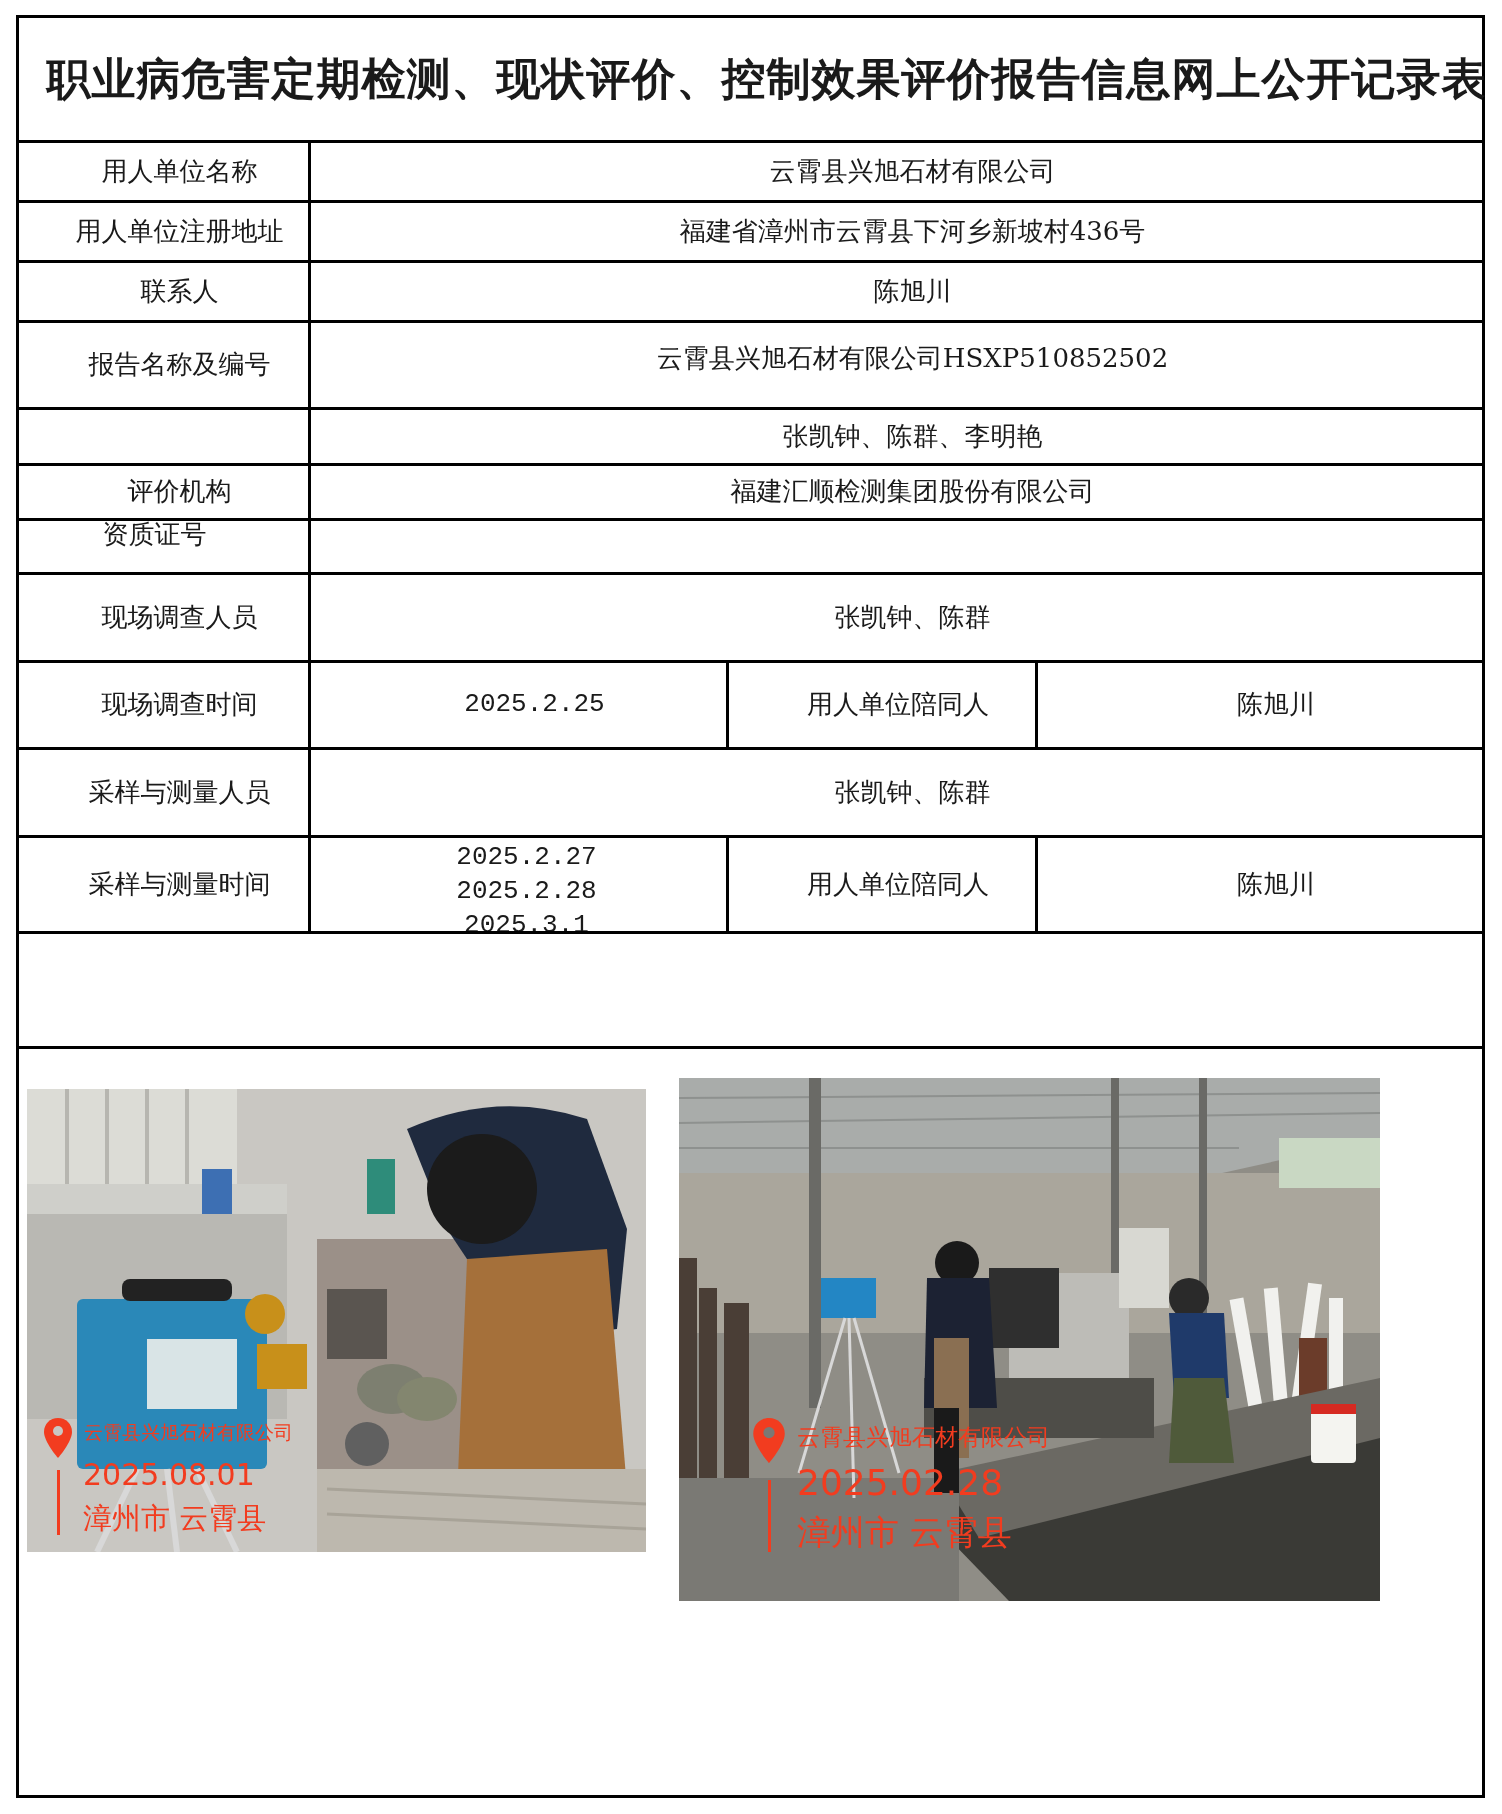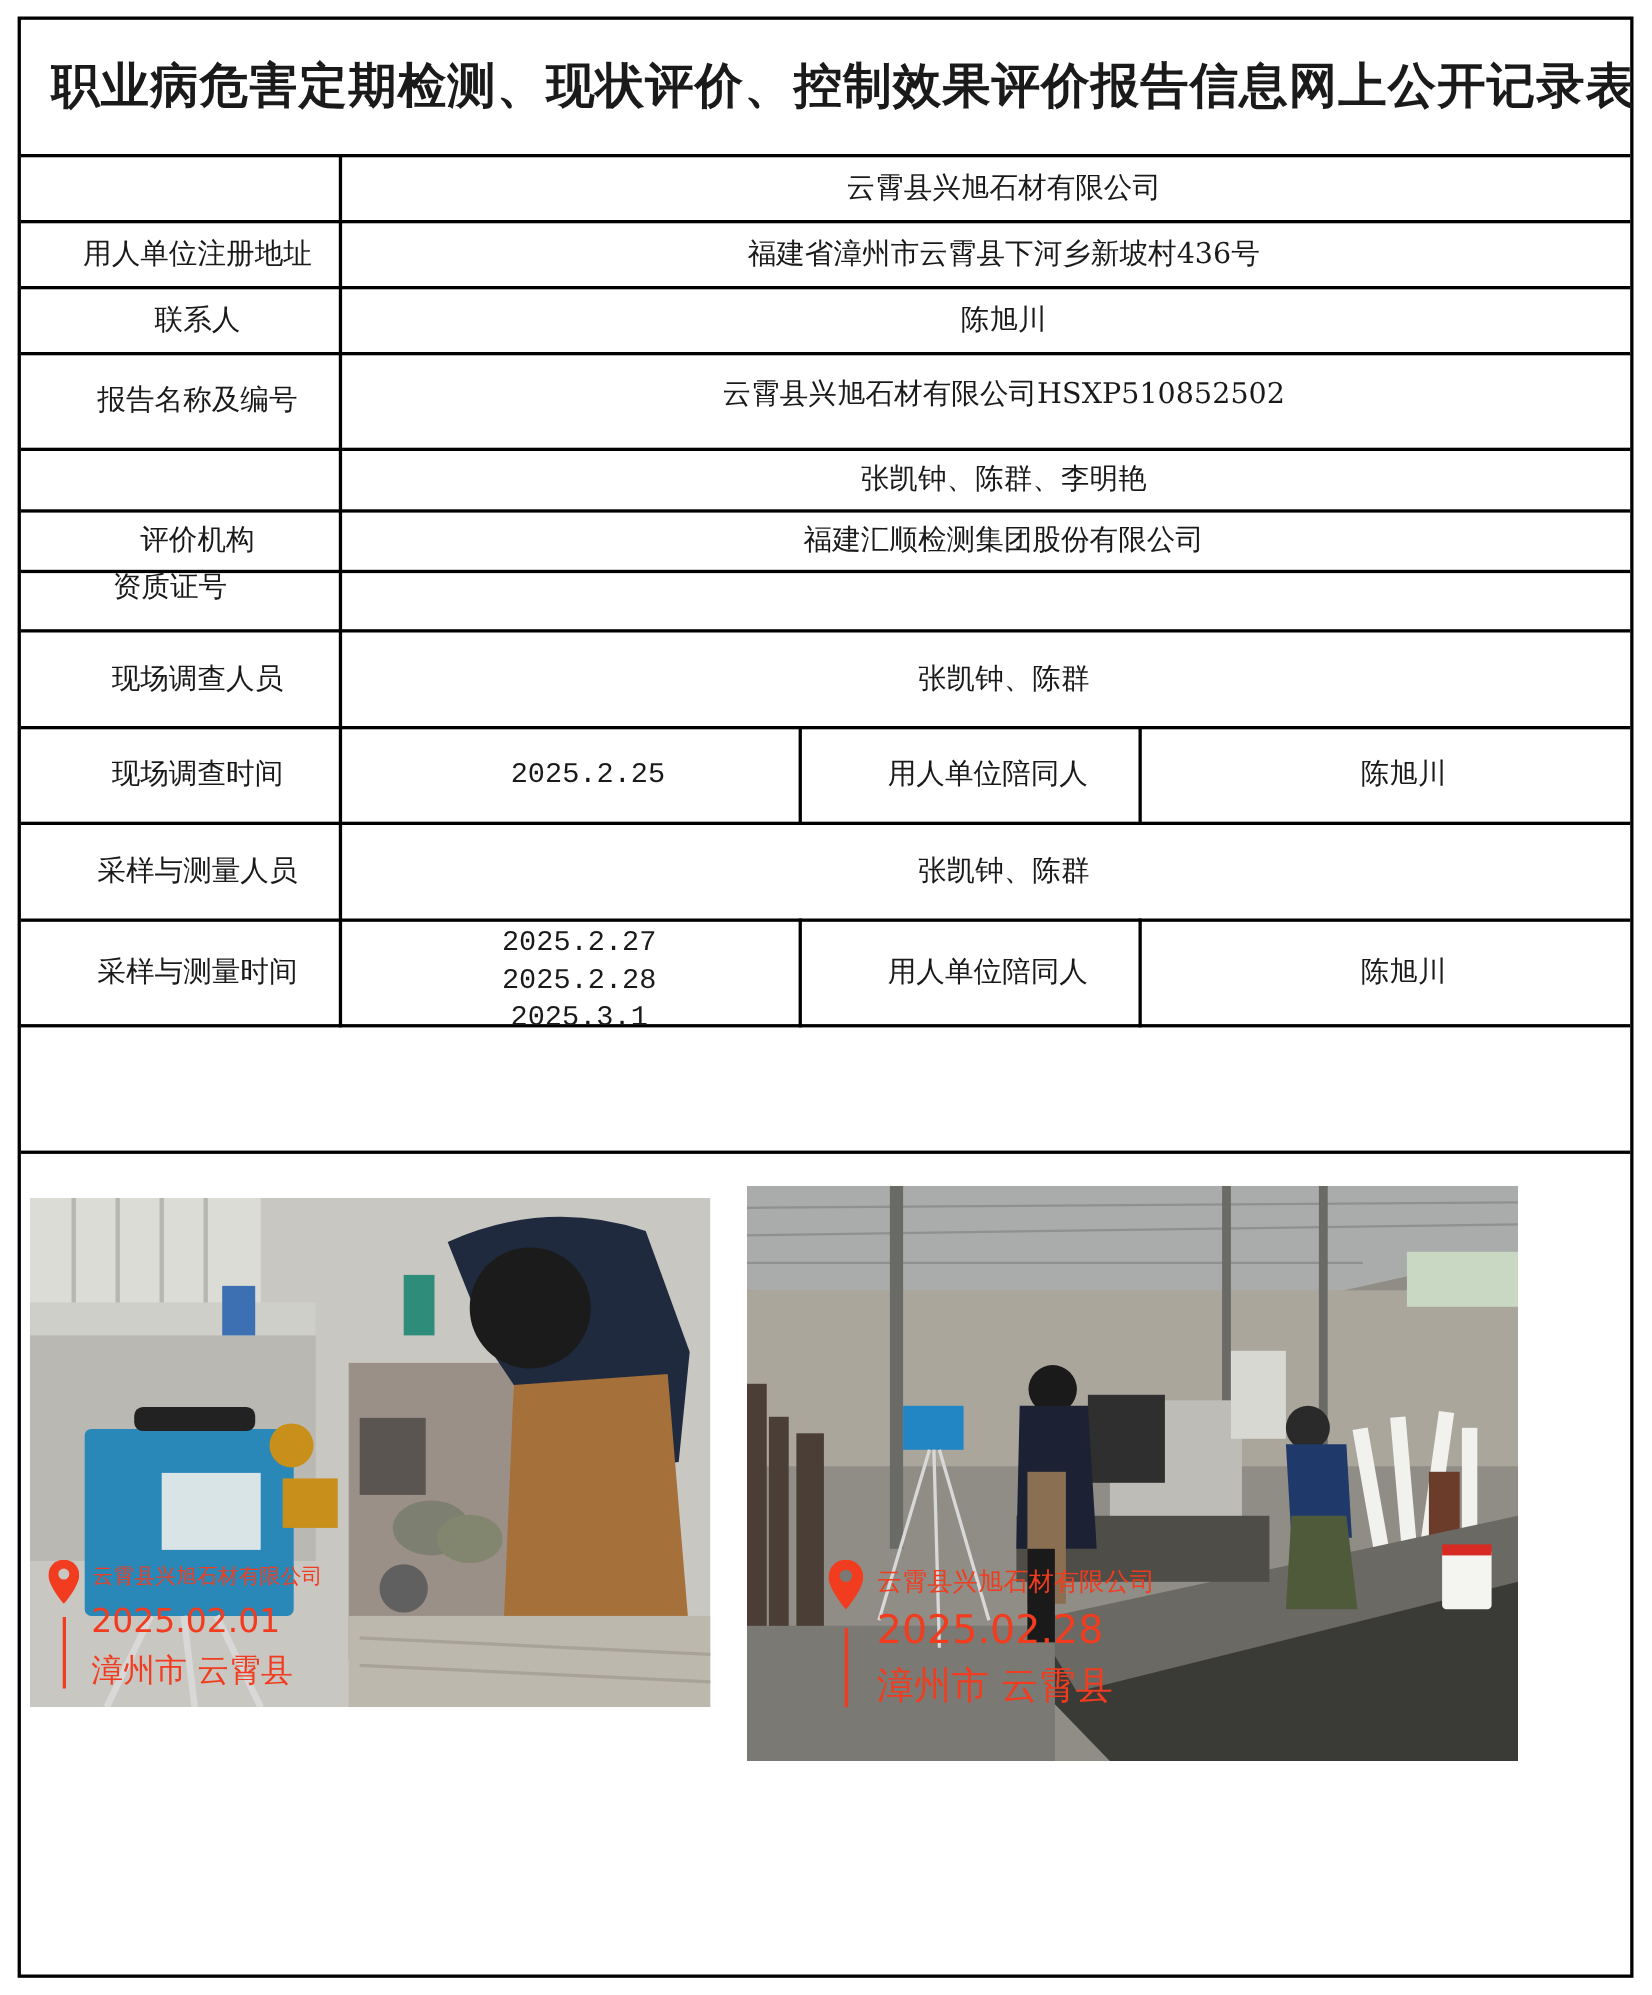--- a/index.html
+++ b/index.html
@@ -39,20 +39,21 @@
   <div class="hline" style="top:1028px"></div>
 
   <div class="vline" style="left:289px; top:122px; height:794px"></div>
   <div class="vline" style="left:707px; top:642px; height:90px"></div>
   <div class="vline" style="left:1016px; top:642px; height:90px"></div>
   <div class="vline" style="left:707px; top:817px; height:99px"></div>
   <div class="vline" style="left:1016px; top:817px; height:99px"></div>
 
   <div class="cell title" style="left:0; top:0; width:1463px; height:122px;">职业病危害定期检测、现状评价、控制效果评价报告信息网上公开记录表</div>
 
+  <div class="cell" style="left:0; top:125px; width:289px; height:57px">用人单位名称</div>
   <div class="cell" style="left:292px; top:125px; width:1171px; height:57px">云霄县兴旭石材有限公司</div>
 
   <div class="cell" style="left:0; top:185px; width:289px; height:57px">用人单位注册地址</div>
   <div class="cell" style="left:292px; top:185px; width:1171px; height:57px">福建省漳州市云霄县下河乡新坡村436号</div>
 
   <div class="cell" style="left:0; top:245px; width:289px; height:57px">联系人</div>
   <div class="cell" style="left:292px; top:245px; width:1171px; height:57px">陈旭川</div>
 
   <div class="cell" style="left:0; top:305px; width:289px; height:84px">报告名称及编号</div>
   <div class="cell" style="left:292px; top:305px; width:1171px; height:72px">云霄县兴旭石材有限公司HSXP510852502</div>
@@ -124,21 +125,21 @@
         <line x1="300" y1="425" x2="619" y2="440"></line>
     </g>
   </svg>
   
   <svg style="position:absolute; left:17px; top:329px;" width="28" height="40" viewBox="0 0 28 40">
     <path d="M14 0 C6 0 0 6 0 14 C0 24 14 40 14 40 C14 40 28 24 28 14 C28 6 22 0 14 0 Z" fill="#f23c1f"></path>
     <circle cx="14" cy="13" r="5" fill="#c9c7c2"></circle>
   </svg>
   <div class="ovl" style="left:57px; top:331px; font-size:19px;">云霄县兴旭石材有限公司</div>
   <div class="ovl-bar" style="left:30px; top:381px; height:65px;"></div>
-  <div class="ovl" style="left:56px; top:368px; font-size:30px;">2025.02.01</div>
+  <div class="ovl" style="left:56px; top:368px; font-size:30px;">2025.08.01</div>
   <div class="ovl" style="left:56px; top:410px; font-size:29px;">漳州市 云霄县</div>
 </div>
 
 <div class="photo" style="left:679px; top:1078px; width:701px; height:523px;">
   <svg width="701" height="523" viewBox="0 0 701 523">
     <rect width="701" height="523" fill="#8f8d86"></rect>
     <polygon points="0,0 701,0 701,60 430,120 0,95" fill="#a9acaa"></polygon>
     <g stroke="#8e918f" stroke-width="2">
       <line x1="0" y1="20" x2="701" y2="15"></line>
         <line x1="0" y1="45" x2="701" y2="35"></line>

